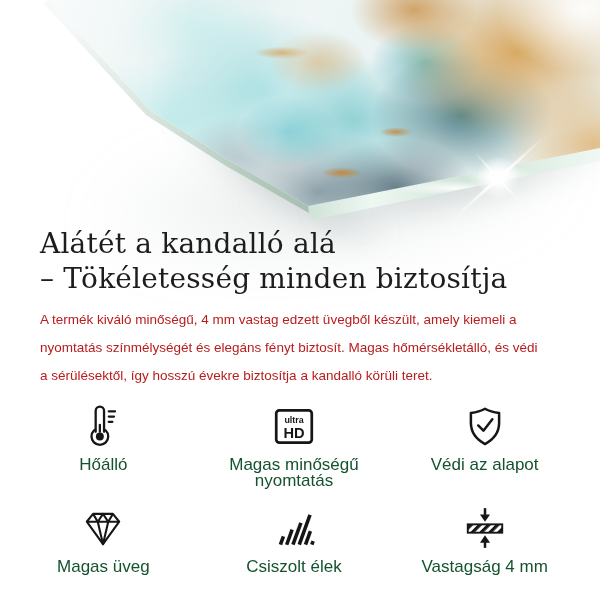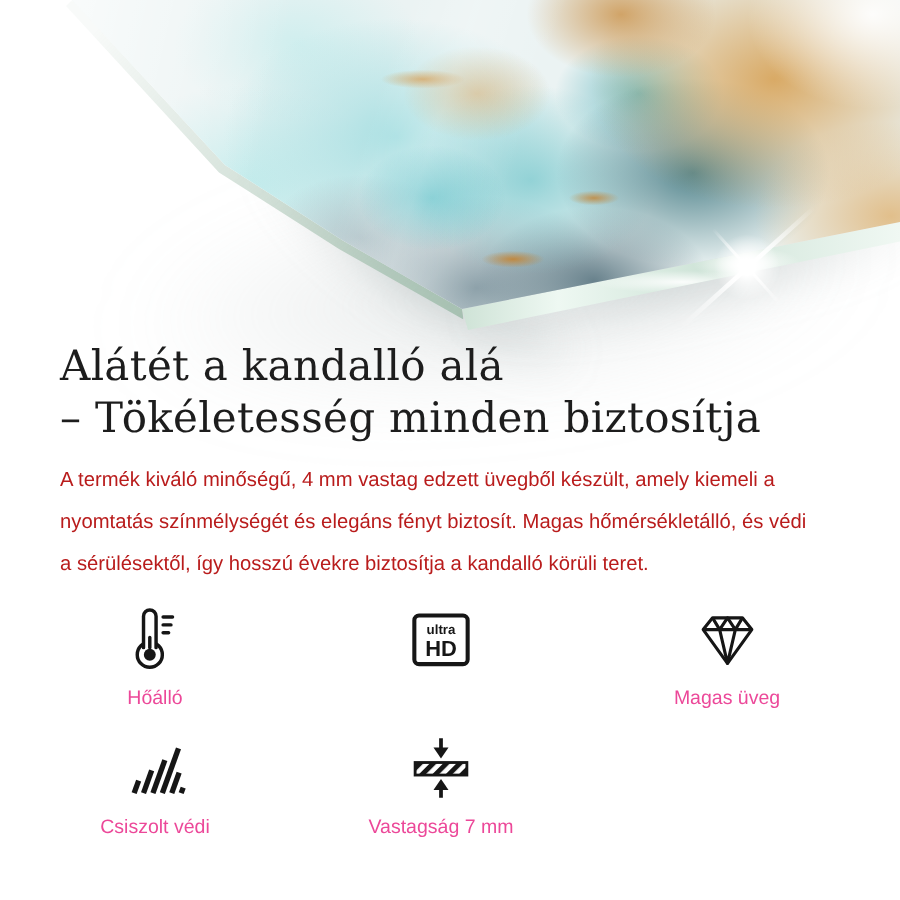--- a/index.html
+++ b/index.html
@@ -68,21 +68,21 @@
     font-family:"DejaVu Serif","Liberation Serif",serif;font-weight:400;
     font-size:28px;line-height:35px;color:#1d1d1d;letter-spacing:.2px;}
   .desc{position:absolute;left:40px;top:306px;margin:0;width:508px;
     font-size:13.5px;line-height:28px;color:#b91c1c;}
 
   
   .features{position:absolute;left:8px;top:403px;width:572px;display:grid;
     grid-template-columns:1fr 1fr 1fr;row-gap:16px;}
   .feature{display:flex;flex-direction:column;align-items:center;}
   .icon-box{height:48px;display:flex;justify-content:center;}
-  .feature .label{margin-top:6px;font-size:13px;line-height:16px;color:#ec4899;text-align:center;}
+  .feature .label{margin-top:6px;font-size:17px;line-height:16px;color:#14532d;text-align:center;}
   svg{display:block;}
   svg text{font-family:"Liberation Sans",sans-serif;}
 </style>
 </head>
 <body>
 
 <div class="stage">
 
   <div class="hero">
     <div class="shadow-c"></div>
@@ -120,22 +120,32 @@
     </div>
 
     <div class="feature">
       <div class="icon-box">
         <svg width="46" height="46" viewBox="0 0 44 44">
           <rect x="5" y="7" width="34" height="31" rx="3" fill="none" stroke="#161616" stroke-width="2.6"></rect>
           <text x="22" y="19" text-anchor="middle" font-size="8.5" font-weight="700" fill="#161616">ultra</text>
           <text x="22" y="33" text-anchor="middle" font-size="14" font-weight="800" fill="#161616">HD</text>
         </svg>
       </div>
+      <div class="label">Magas minőségű nyomtatás</div>
     </div>
 
+    <div class="feature">
+      <div class="icon-box">
+        <svg width="46" height="46" viewBox="0 0 44 44" fill="none" stroke="#161616" stroke-width="2.4" stroke-linecap="round" stroke-linejoin="round">
+          <path d="M22 5.5 C25.5 7.5 30 8.9 35.5 9.5 V19 C35.5 29 29.5 35.3 22 39.3 C14.5 35.3 8.5 29 8.5 19 V9.5 C14 8.9 18.5 7.5 22 5.5 Z"></path>
+          <path d="M15.5 21.5 L20.5 26.5 L29 15.5"></path>
+        </svg>
+      </div>
+      <div class="label">Védi az alapot</div>
+    </div>
 
     <div class="feature">
       <div class="icon-box">
         <svg width="46" height="46" viewBox="0 0 44 44" fill="none" stroke="#161616" stroke-width="2" stroke-linejoin="round">
           <path d="M12.5 8.5 H31.5 L37.5 16 L22 37.5 L6.5 16 Z"></path>
           <path d="M6.5 16 H37.5 M12.5 8.5 L17 16 L22 8.5 L27 16 L31.5 8.5 M17 16 L22 37.5 L27 16"></path>
         </svg>
       </div>
       <div class="label">Magas üveg</div>
     </div>
@@ -144,36 +154,36 @@
       <div class="icon-box">
         <svg width="46" height="46" viewBox="0 0 44 44" stroke="#161616" stroke-width="3.4">
           <line x1="9" y1="38" x2="11.9" y2="30"></line>
           <line x1="15" y1="38" x2="20.2" y2="23.5"></line>
           <line x1="21" y1="38" x2="28.6" y2="17"></line>
           <line x1="27" y1="38" x2="37.3" y2="9.5"></line>
           <line x1="33" y1="38" x2="37.7" y2="25"></line>
           <line x1="39" y1="38" x2="40.3" y2="34.5"></line>
         </svg>
       </div>
-      <div class="label">Csiszolt védi</div>
+      <div class="label">Csiszolt élek</div>
     </div>
 
     <div class="feature">
       <div class="icon-box">
         <svg width="46" height="46" viewBox="0 0 44 44">
           <defs>
             <pattern id="hatch4mm" width="6" height="6" patternTransform="rotate(45)" patternUnits="userSpaceOnUse">
               <rect width="6" height="6" fill="#ffffff"></rect>
               <rect width="3.1" height="6" fill="#161616"></rect>
             </pattern>
           </defs>
           <line x1="22" y1="3" x2="22" y2="9.5" stroke="#161616" stroke-width="2.4"></line>
           <polygon points="17.2,9 26.8,9 22,16" fill="#161616"></polygon>
           <rect x="5.5" y="18.5" width="33" height="8" fill="url(#hatch4mm)" stroke="#161616" stroke-width="1.8"></rect>
           <polygon points="17.2,36 26.8,36 22,29" fill="#161616"></polygon>
           <line x1="22" y1="41" x2="22" y2="34.5" stroke="#161616" stroke-width="2.4"></line>
         </svg>
       </div>
-      <div class="label">Vastagság 7 mm</div>
+      <div class="label">Vastagság 4 mm</div>
     </div>
 
   </div>
 </div>
 
 </body></html>

